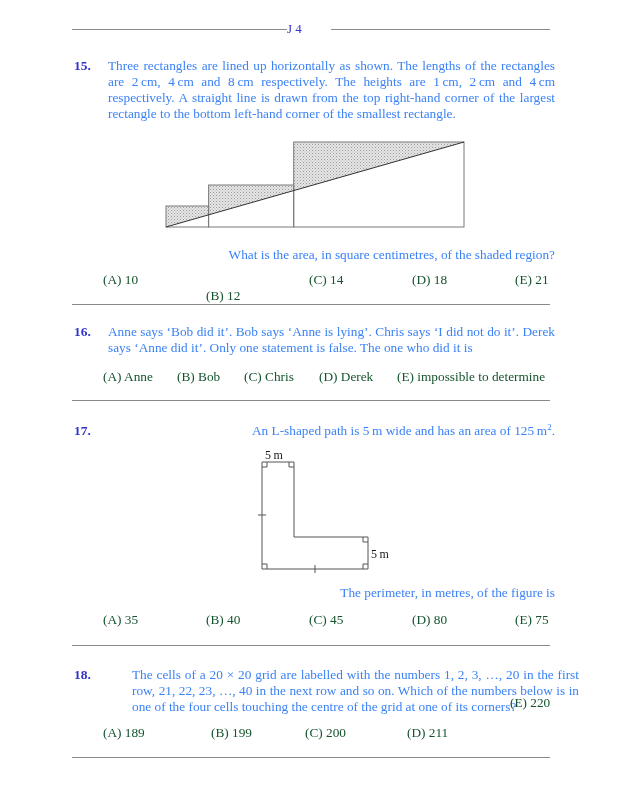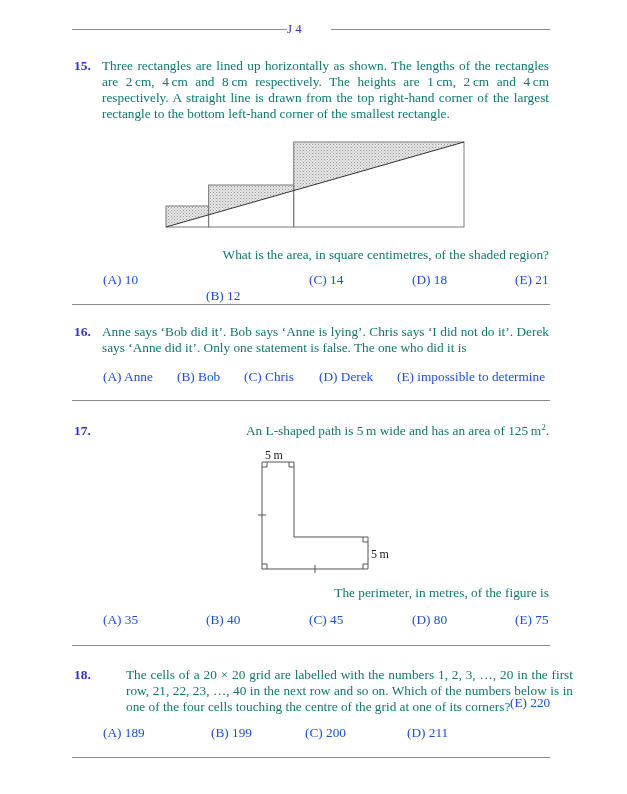--- a/index.html
+++ b/index.html
@@ -13,28 +13,28 @@
     .header-label {
       position: absolute; top: 21px; left: 287px; width: 43px; text-align: left;
       font-family: "Liberation Serif", serif; font-size: 13px; color: #3333cc;
     }
     .q-num {
       position: absolute; left: 74px;
       font-family: "Liberation Serif", serif; font-weight: bold; font-size: 13.5px;
       color: #3333cc;
     }
     .q-text {
-      position: absolute; left: 102px; width: 447px;
+      position: absolute; left: 108px; width: 447px;
       font-family: "Liberation Serif", serif; font-size: 13.3px; line-height: 16px;
-      text-align: justify; color: #0f766e;
+      text-align: justify; color: #3b82f6;
     }
     .q-text.single { text-align: right; }
     .opt {
       position: absolute;
-      font-family: "Liberation Serif", serif; font-size: 13.3px; color: #1d4ed8;
+      font-family: "Liberation Serif", serif; font-size: 13.3px; color: #14532d;
       white-space: nowrap;
     }
     sup { font-size: 9px; line-height: 0; }
     svg { position: absolute; overflow: visible; }
   </style>
 </head>
 <body>
 
 <div class="hline" style="left:72px; top:29px; width:215px;"></div>
 <div class="header-label">J 4</div>

